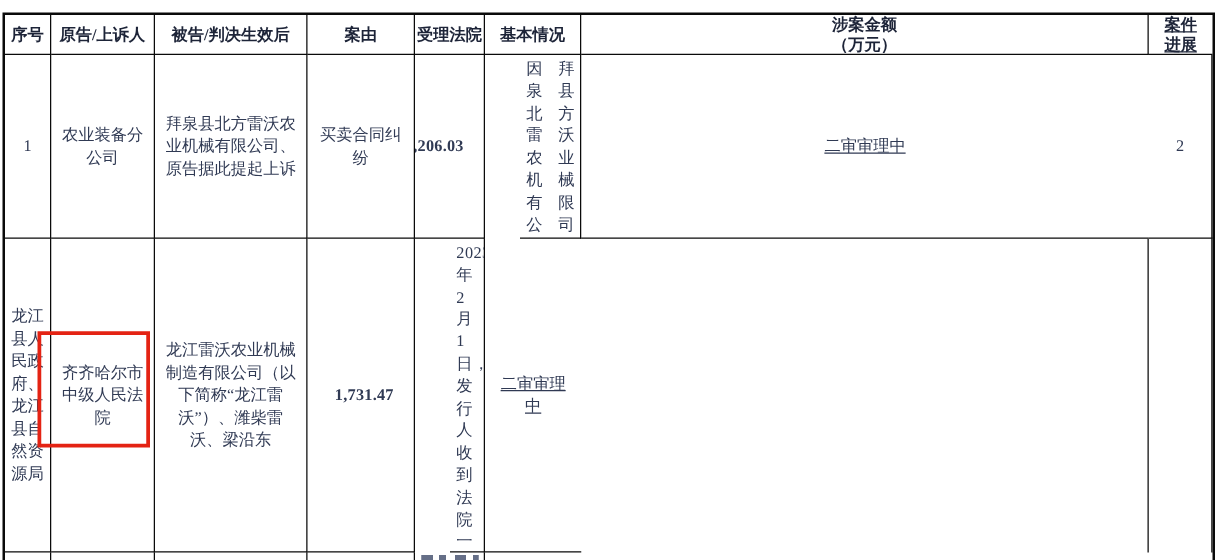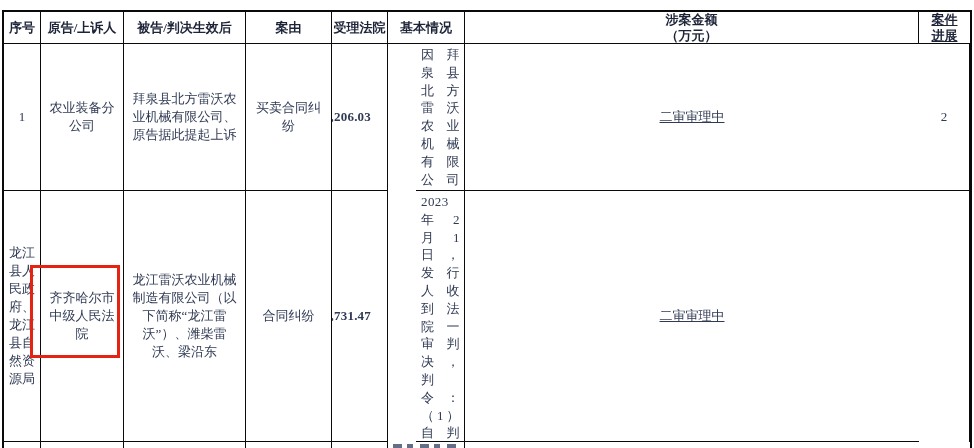--- a/index.html
+++ b/index.html
@@ -110,21 +110,20 @@
   <div class="cell amount">1,206.03</div>
   <div class="cell details">
     <p>因拜泉县北方雷沃农业机械有限公司拖欠货款，原告向法院提起诉讼，请求判令：拜泉县北方雷沃农业机械有限公司支付款项 1,226.84 万元及相应的违约金，其他被告作为保证人承担连带偿还责任，原告对被告李金星名下一处房产享有优先受偿权。法院已作出一审判决，判令拜泉县北方雷沃农业机械有限公司支付原告欠款 1,206.03 万元及相应违约金，周桂芝、李智勇承担连带保证责任，原告对李金星名下一处房产在 16 万元的债权范围内享有优先受偿权，驳回其他诉讼请求。原告据此提起上诉。截至本招股说明书签署日，二审法院已开庭审理，暂未作出生效判决。</p>
   </div>
   <div class="cell mid last-col">二审审理中</div>
 
   <div class="cell mid">2</div>
   <div class="cell mid">龙江县人民政府、龙江县自然资源局</div>
   <div class="cell mid">齐齐哈尔市中级人民法院</div>
   <div class="cell mid">龙江雷沃农业机械制造有限公司（以下简称“龙江雷沃”）、潍柴雷沃、梁沿东</div>
-  <div class="cell mid">合同纠纷</div>
   <div class="cell amount">1,731.47</div>
   <div class="cell details">
     <p>2023 年 2 月 1 日，发行人收到法院一审判决，判令：（1）自判决生效之日起依法解除相关协议；（2）判决生效后 30 日内龙江雷沃返还两宗土地给龙江县人民政府并将土地恢复原状；（3）判决生效后龙江雷沃立即返还龙江县人民政府扶持专项资金 1,428 万元；（4）梁沿东自判决生效后立即给付龙江县人民政府垫付的农民工工资款 303.47 万元，龙江雷沃对梁沿东不能清偿的债务部分承担补充赔偿责任；（5）潍柴雷沃对上述（3）及（4）龙江雷沃的债务责任承担补充赔偿责任；（6）驳回龙江县人民政府其他诉讼请求。截至本招股说明书签署日，发行人已提起上诉，法院暂未确定开庭时间。</p>
   </div>
   <div class="cell mid last-col">二审审理中</div>
 
   <div class="cell last-row"></div>
   <div class="cell last-row"></div>
   <div class="cell last-row"></div>
   <div class="cell last-row"></div>

